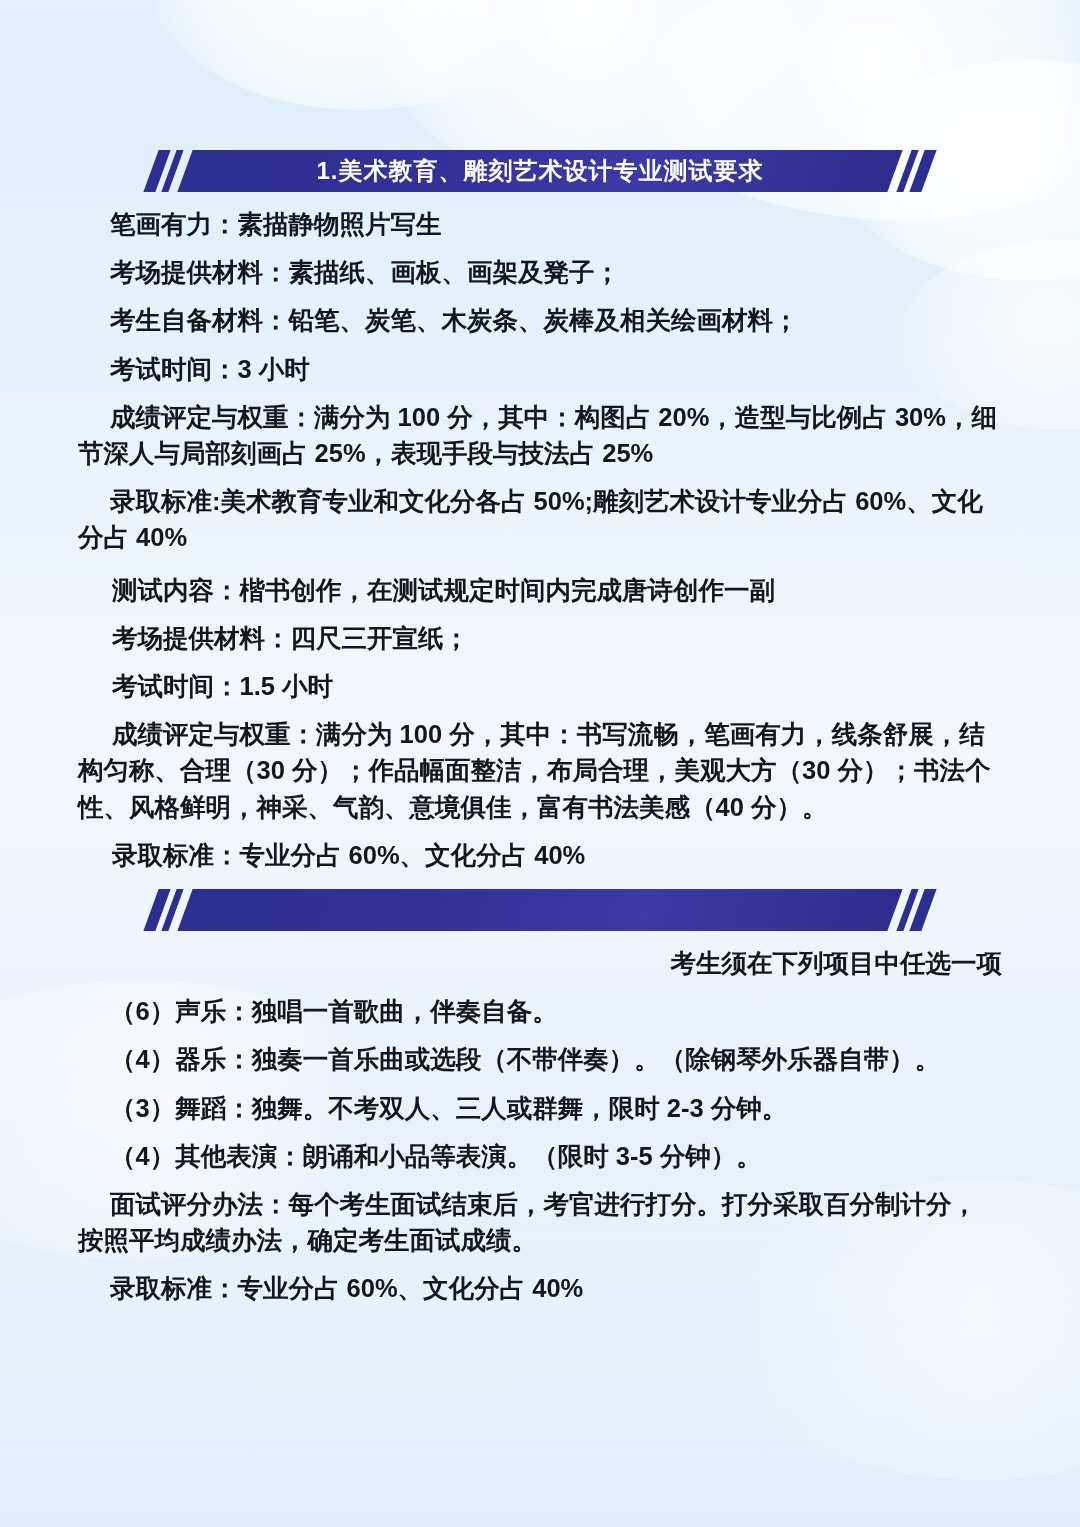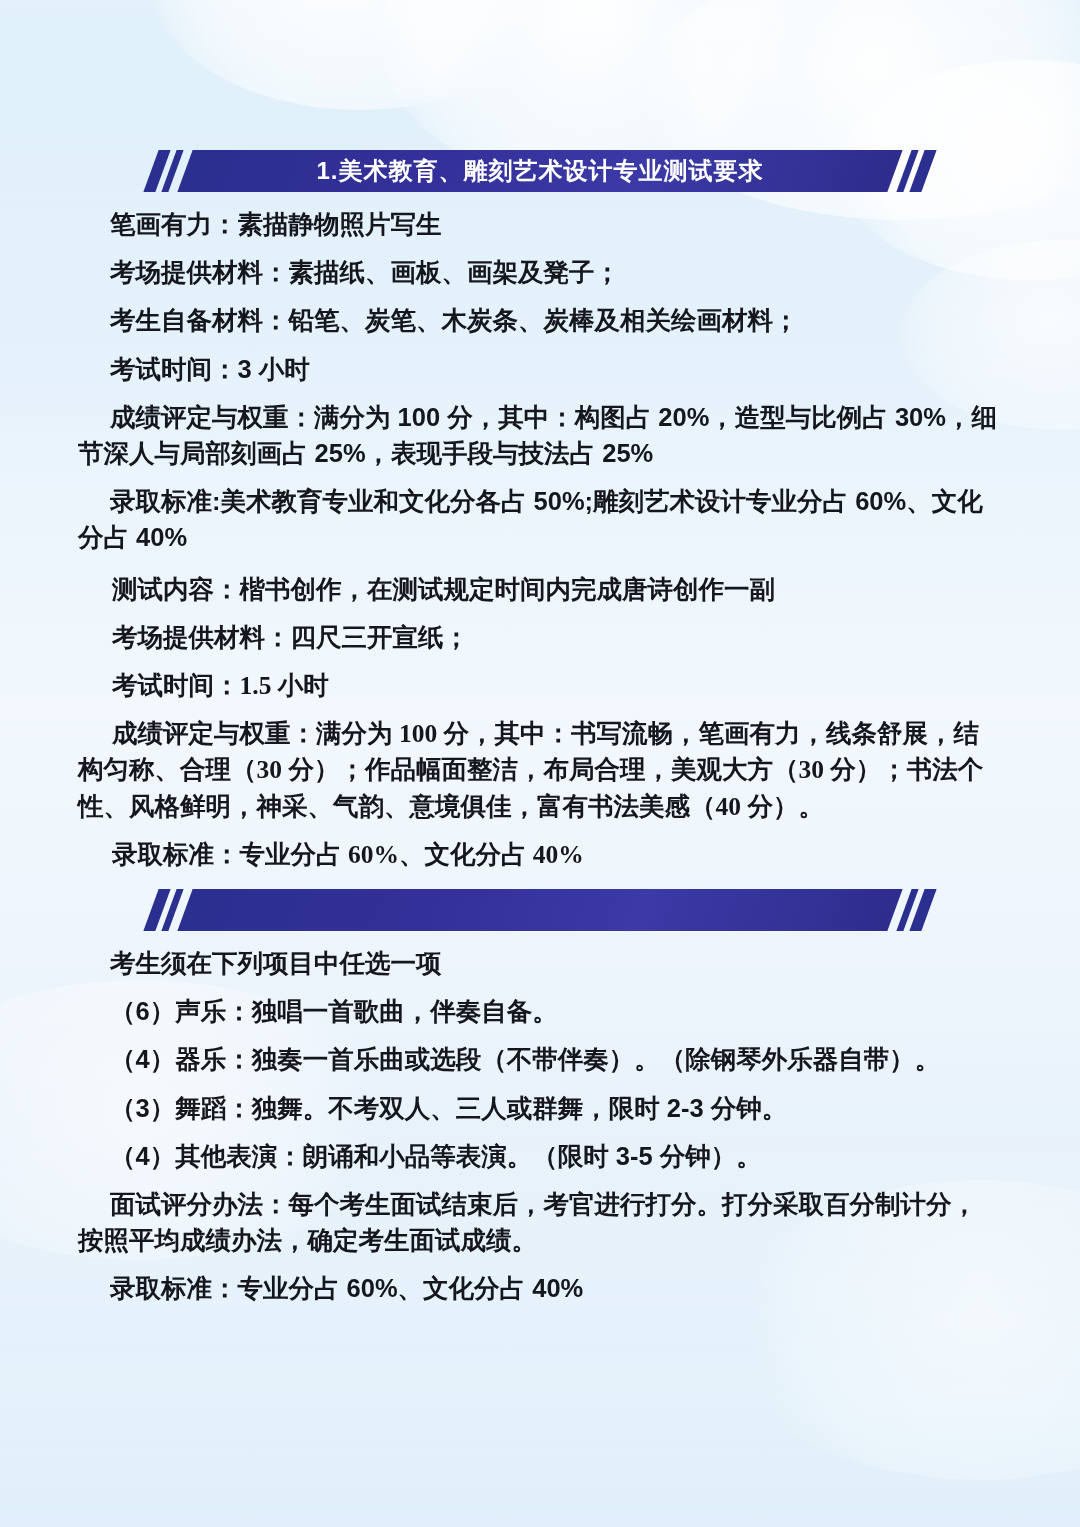--- a/index.html
+++ b/index.html
@@ -100,24 +100,24 @@
   .section-body { padding: 0 12px; }
 
   p.line {
     margin: 0 0 12px 0;
     font-size: 25.5px;
     line-height: 1.42;
     color: #15171c;
     font-weight: bold;
     text-indent: 32px;
   }
-  p.line.noindent { text-indent: 0; }
+  p.line.noindent { text-indent: 0; text-align: right; }
 
   
-  .sec2 p.line { text-indent: 34px; font-family: Liberation Serif, serif; }
+  .sec2 p.line { text-indent: 34px; }
   .sec3 p.line { text-indent: 32px; }
 </style>
 </head>
 <body>
 
 <div class="page">
 
   <div class="cloud c4"></div>
   <div class="cloud c1"></div>
   <div class="cloud c2"></div>

